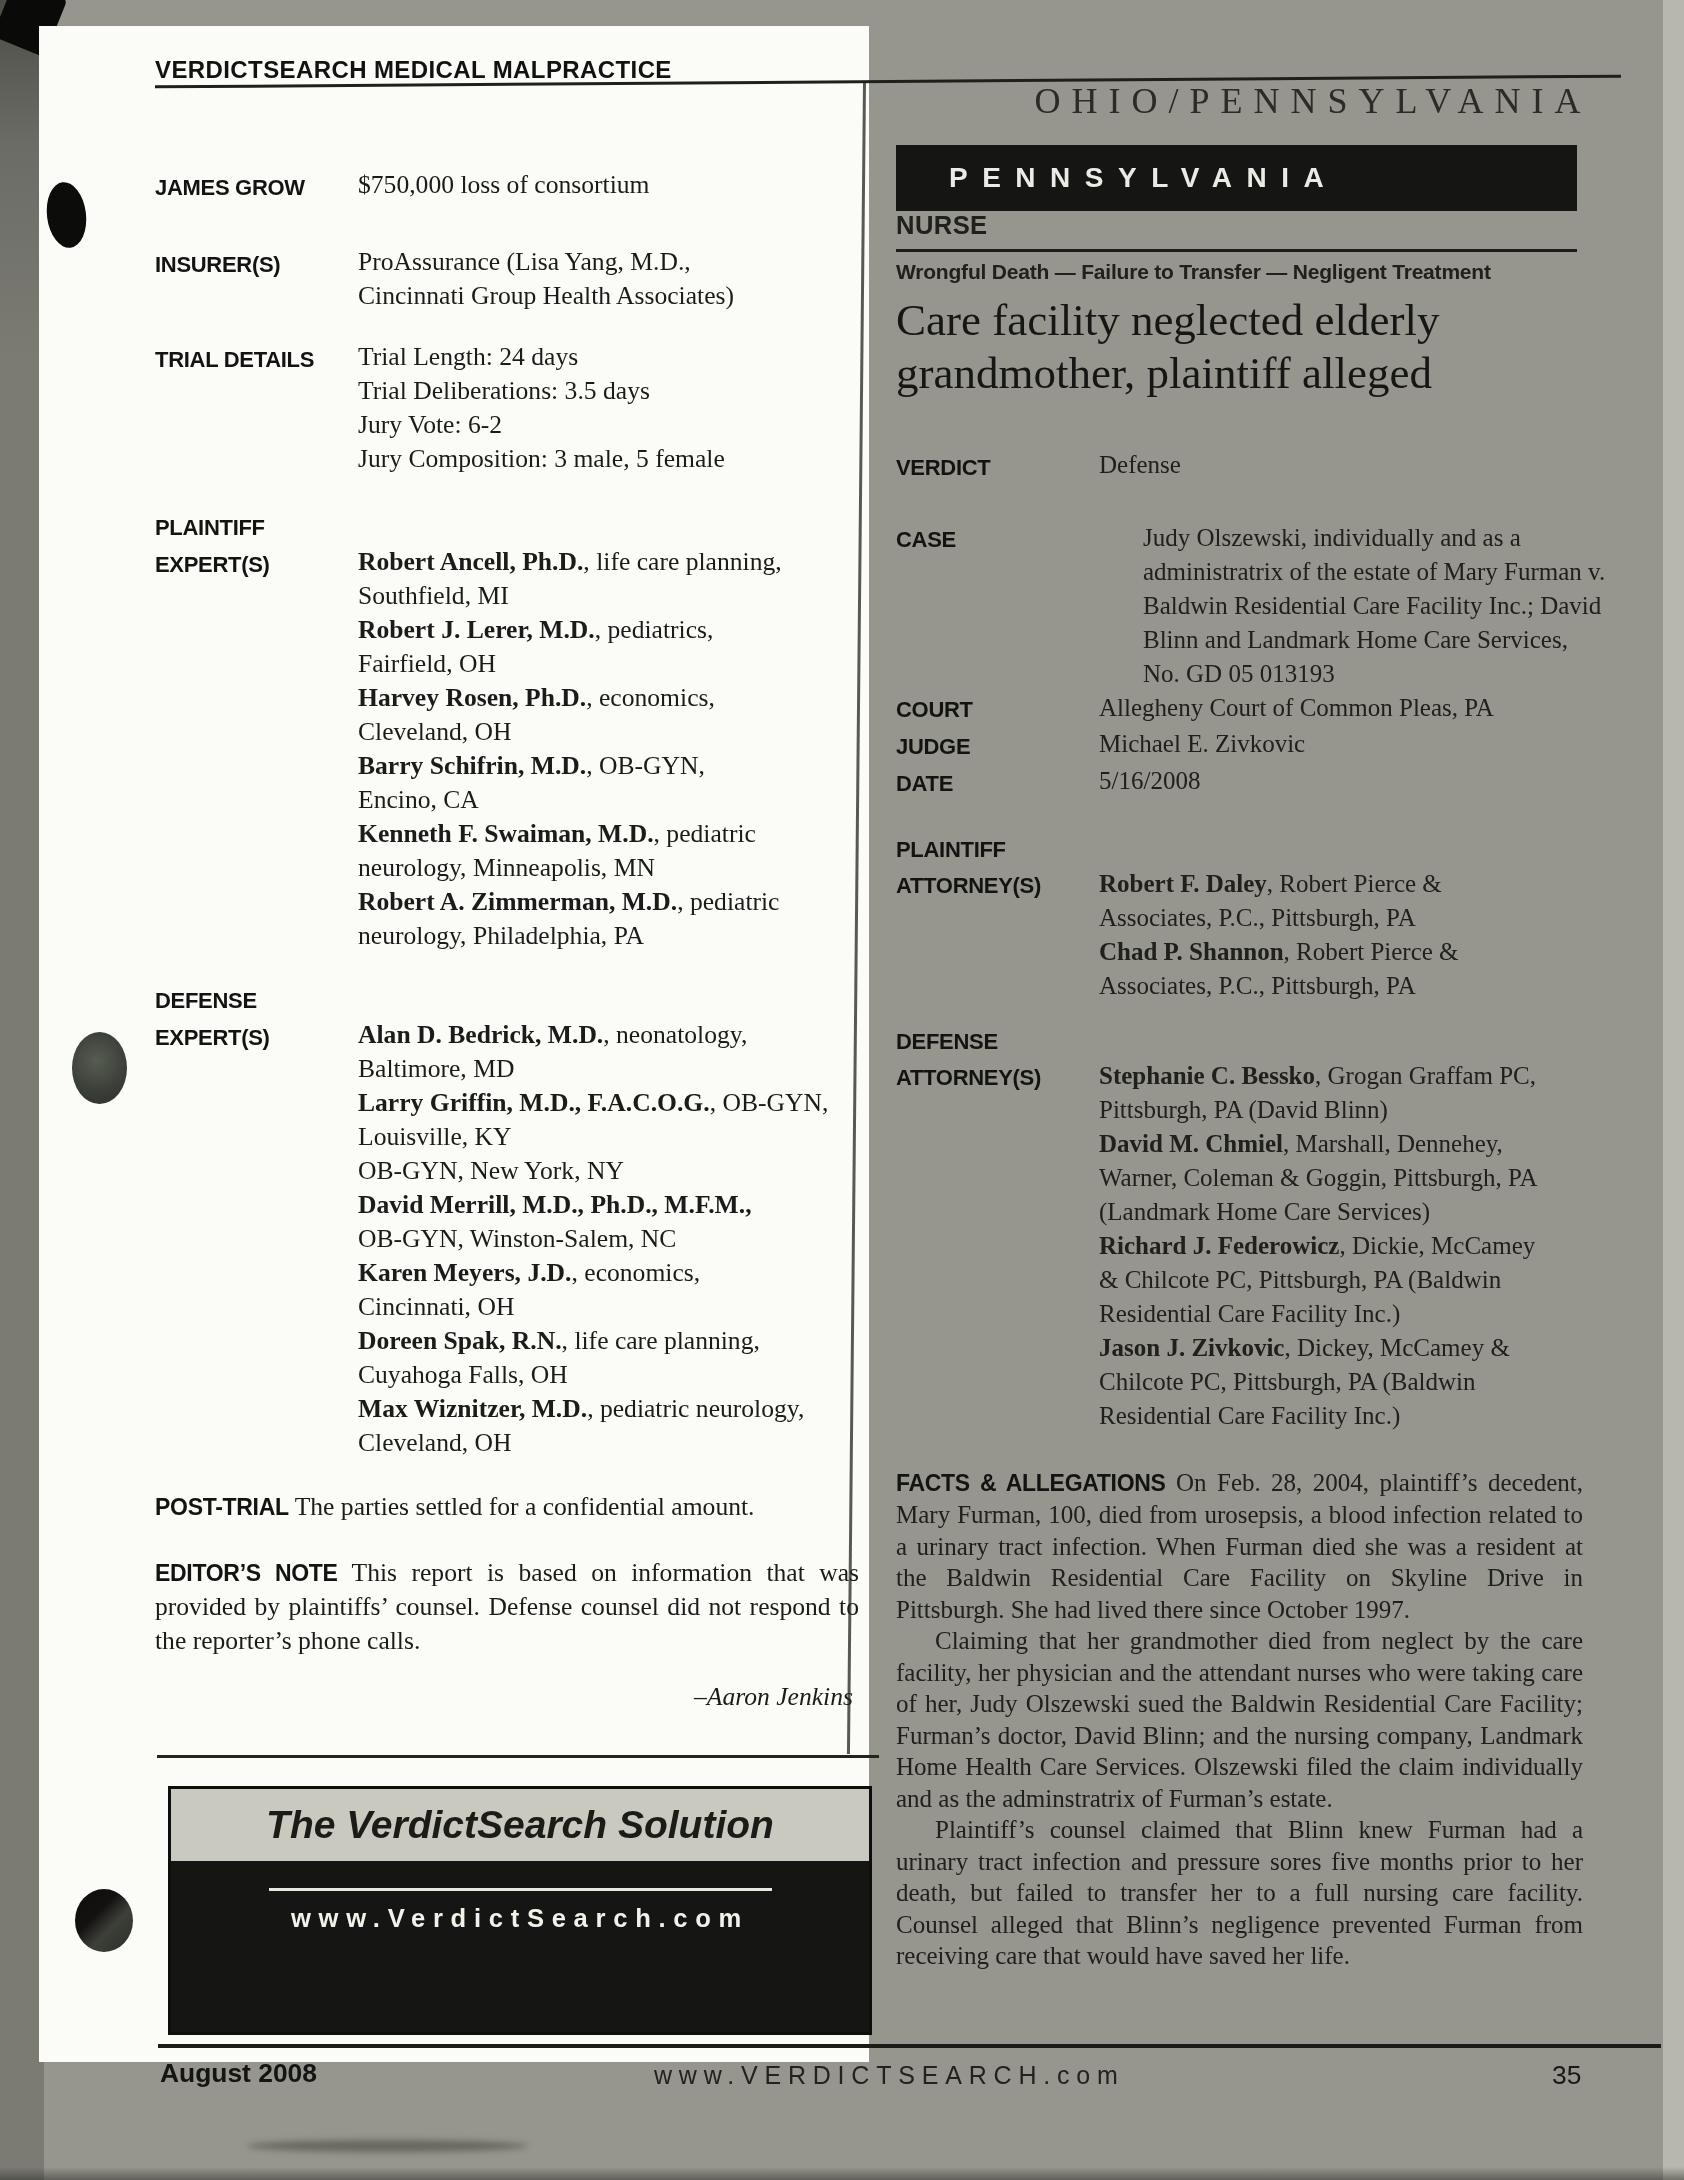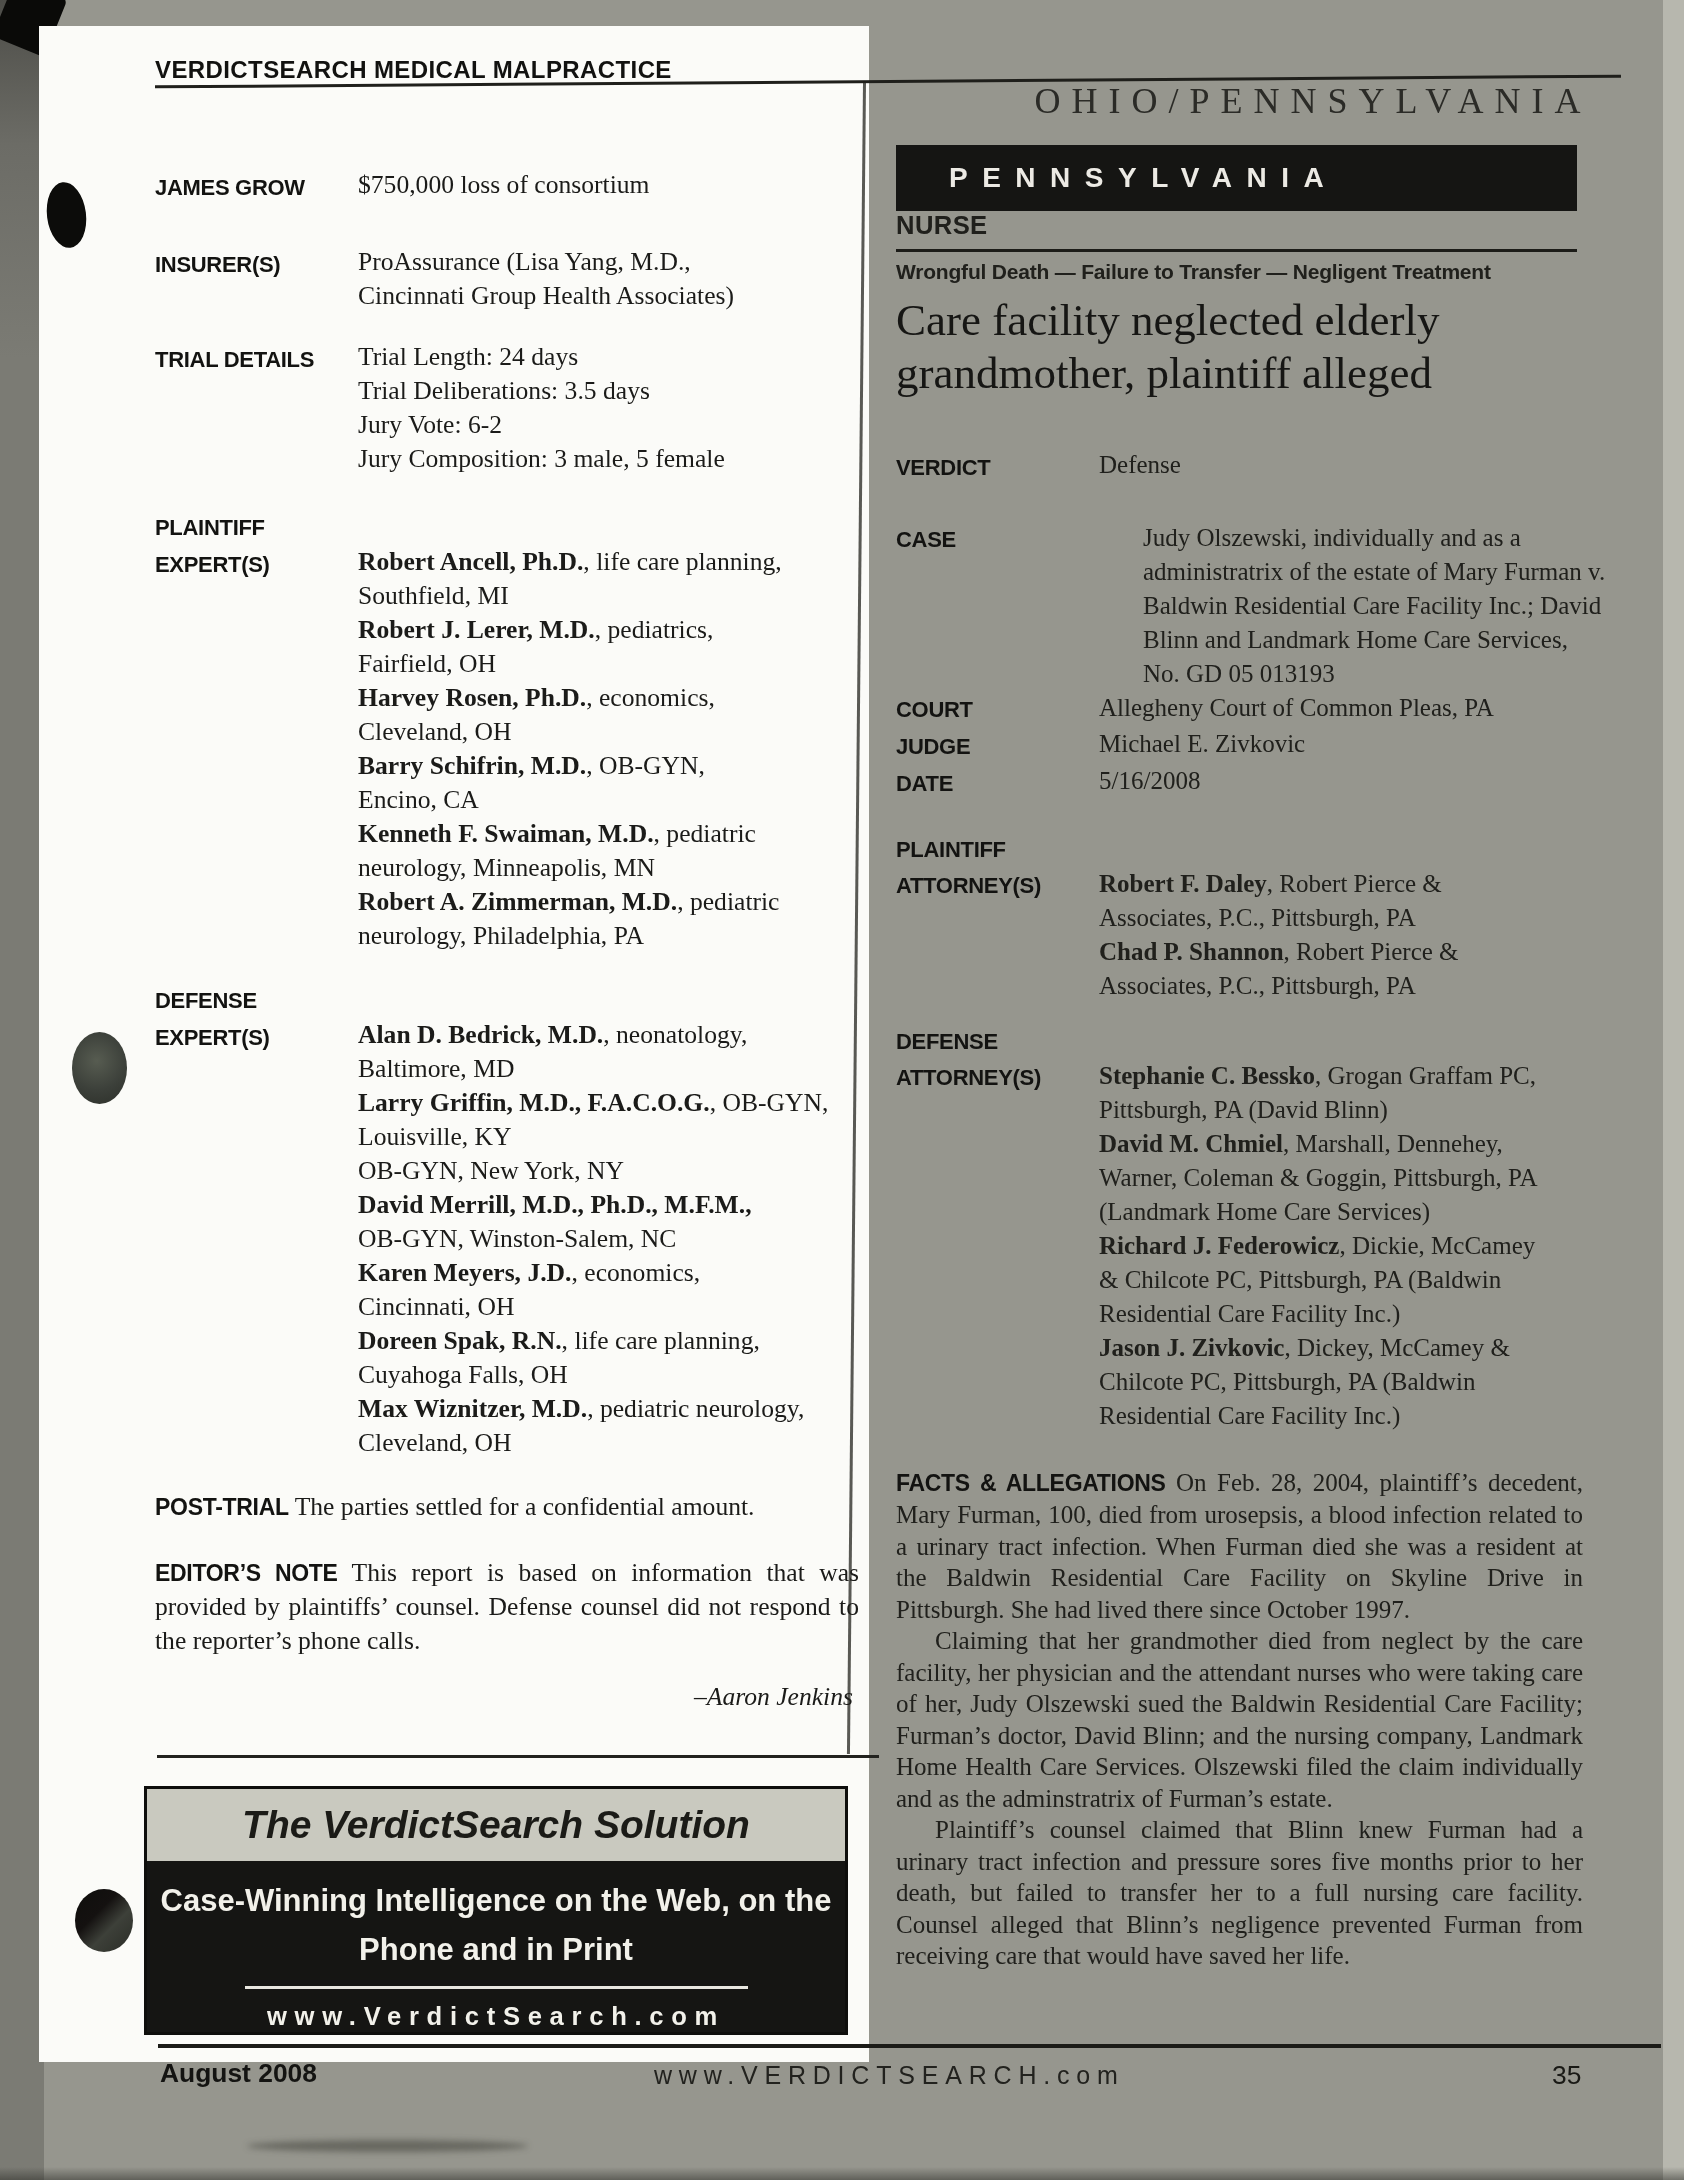--- a/index.html
+++ b/index.html
@@ -52,21 +52,21 @@
   .headline{font:400 45px/53px "Liberation Serif",serif;color:#161614;margin-top:9.4px;}
   .rightcol .fval{font:400 25px/34px "Liberation Serif",serif;}
   .facts{margin-top:34px;width:687px;}
   .facts p{font:400 25px/31.5px "Liberation Serif",serif;text-align:justify;margin:0;}
   .facts p + p{text-indent:39px;}
   
   .m-james{margin-top:85px;} .m-insurer{margin-top:40px;} .m-trial{margin-top:27px;}
   .m-plain{margin-top:35px;} .m-def{margin-top:31.5px;}
   .m-verdict{margin-top:48px;} .m-case{margin-top:36px;gap:44px;} .m-pattys{margin-top:32px;} .m-dattys{margin-top:22px;}
   
-  .ad{position:absolute;left:144px;top:1786px;width:704px;height:249px;box-sizing:border-box;
+  .ad{position:absolute;left:168px;top:1786px;width:704px;height:249px;box-sizing:border-box;
       border:3.4px solid #0e0e0c;background:#151513;z-index:3;}
   .ad-head{height:72px;background:#c9c9bf;display:flex;align-items:center;justify-content:center;}
   .ad-title{font:italic bold 39px "Liberation Sans",sans-serif;color:#1b1b17;}
   .ad-body{text-align:center;color:#f2f1ea;padding-top:15.3px;}
   .ad-tag{font:bold 31px/49px "Liberation Sans",sans-serif;}
   .ad-rule{width:503px;height:2.6px;background:#e8e7e0;margin:12px auto 0;}
   .ad-site{font:bold 25.6px "Liberation Sans",sans-serif;letter-spacing:7.7px;margin-top:13.6px;}
   
   .footer-rule{position:absolute;left:158px;top:2044px;width:1503px;height:4.3px;background:#1b1b17;z-index:4;}
   .footer-issue{position:absolute;left:160px;top:2058px;font:bold 26.4px "Liberation Sans",sans-serif;color:#141412;z-index:4;}
@@ -247,25 +247,20 @@
       <p>Claiming that her grandmother died from neglect by the care facility, her physician and the attendant nurses who were taking care of her, Judy Olszewski sued the Baldwin Residential Care Facility; Furman’s doctor, David Blinn; and the nursing company, Landmark Home Health Care Services. Olszewski filed the claim individually and as the adminstratrix of Furman’s estate.</p>
       <p>Plaintiff’s counsel claimed that Blinn knew Furman had a urinary tract infection and pressure sores five months prior to her death, but failed to transfer her to a full nursing care facility. Counsel alleged that Blinn’s negligence prevented Furman from receiving care that would have saved her life.</p>
     </div>
   </div>
 
   <div class="ad">
     <div class="ad-head">
       <div class="ad-title">The VerdictSearch Solution</div>
     </div>
     <div class="ad-body">
-      <div class="ad-tag">
-
-      <div>Case-Winning Intelligence on the Web, on the</div>
-          <div>Phone and in Print</div>
-        </div>
       <div class="ad-rule"></div>
       <div class="ad-site">www.VerdictSearch.com</div>
     </div>
   </div>
 
   <div class="footer-rule"></div>
   <div class="footer-issue">August 2008</div>
   <div class="footer-site">www.VERDICTSEARCH.com</div>
   <div class="footer-page">35</div>
 

